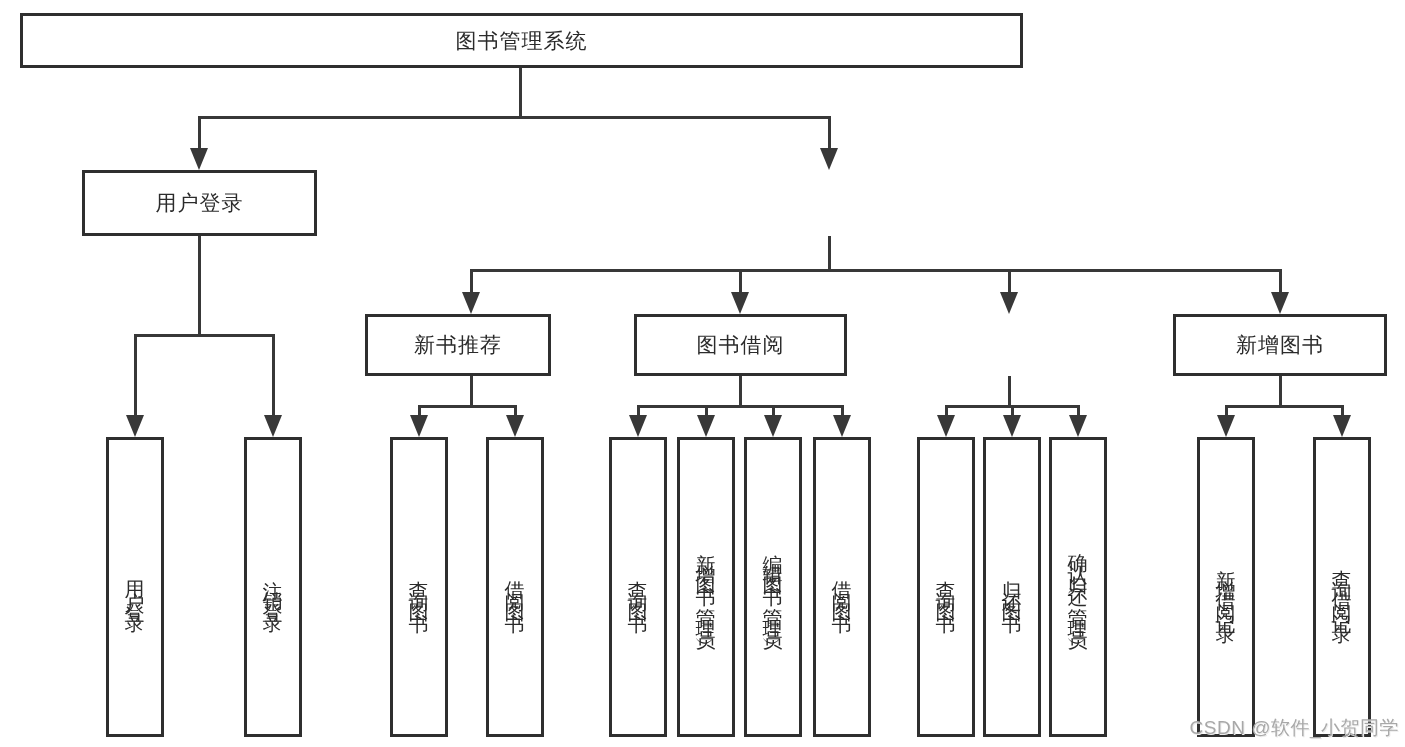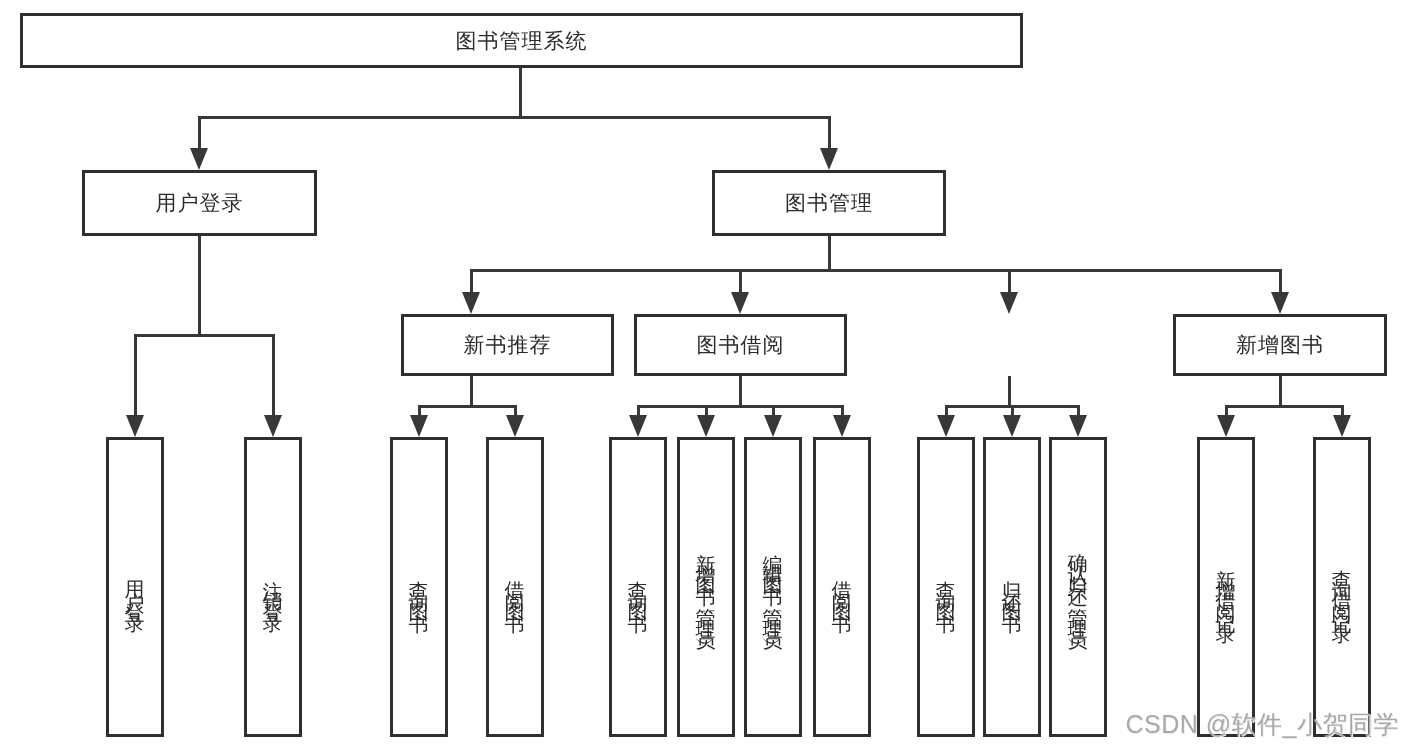--- a/index.html
+++ b/index.html
@@ -49,21 +49,21 @@
     position: absolute;
     width: 0; height: 0;
     border-left: 9px solid transparent;
     border-right: 9px solid transparent;
     border-top: 22px solid var(--line);
   }
   .watermark {
     position: absolute;
     right: 6px;
     bottom: 6px;
-    font-size: 25px;
+    font-size: 19px;
     color: var(--wm);
     text-shadow: 1px 1px 0 #ececec;
     letter-spacing: 0.5px;
     white-space: nowrap;
   }
 </style>
 </head>
 <body>
 
 <div id="canvas">
@@ -75,43 +75,40 @@
   <div class="vline" style="left:519px; top:68px; height:50px;"></div>
   <div class="hline" style="left:198px; top:116px; width:633px;"></div>
   <div class="vline" style="left:198px; top:116px; height:38px;"></div>
   <div class="arrow" style="left:190px; top:148px;"></div>
   <div class="vline" style="left:828px; top:116px; height:38px;"></div>
   <div class="arrow" style="left:820px; top:148px;"></div>
 
   <div class="box" style="left:82px; top:170px; width:235px; height:66px;">
     <span class="hlabel">用户登录</span>
   </div>
-  <div class="box" style="left:712px; top:170px; width:234px; height:66px;">
-    <span class="hlabel">图书管理</span>
-  </div>
 
   <div class="vline" style="left:198px; top:236px; height:100px;"></div>
   <div class="hline" style="left:134px; top:334px; width:141px;"></div>
   <div class="vline" style="left:134px; top:334px; height:86px;"></div>
   <div class="arrow" style="left:126px; top:415px;"></div>
   <div class="vline" style="left:272px; top:334px; height:86px;"></div>
   <div class="arrow" style="left:264px; top:415px;"></div>
 
   <div class="vline" style="left:828px; top:236px; height:36px;"></div>
   <div class="hline" style="left:470px; top:269px; width:811px;"></div>
   <div class="vline" style="left:470px; top:269px; height:27px;"></div>
   <div class="arrow" style="left:462px; top:292px;"></div>
   <div class="vline" style="left:739px; top:269px; height:27px;"></div>
   <div class="arrow" style="left:731px; top:292px;"></div>
   <div class="vline" style="left:1008px; top:269px; height:27px;"></div>
   <div class="arrow" style="left:1000px; top:292px;"></div>
   <div class="vline" style="left:1279px; top:269px; height:27px;"></div>
   <div class="arrow" style="left:1271px; top:292px;"></div>
 
-  <div class="box" style="left:365px; top:314px; width:213px; height:62px;margin-left:36px;">
+  <div class="box" style="left:365px; top:314px; width:186px; height:62px;">
     <span class="hlabel">新书推荐</span>
   </div>
   <div class="box" style="left:634px; top:314px; width:213px; height:62px;text-align:center;">
     <span class="hlabel">图书借阅</span>
   </div>
   <div class="box" style="left:1173px; top:314px; width:214px; height:62px;">
     <span class="hlabel">新增图书</span>
   </div>
 
   <div class="vline" style="left:470px; top:376px; height:31px;"></div>

